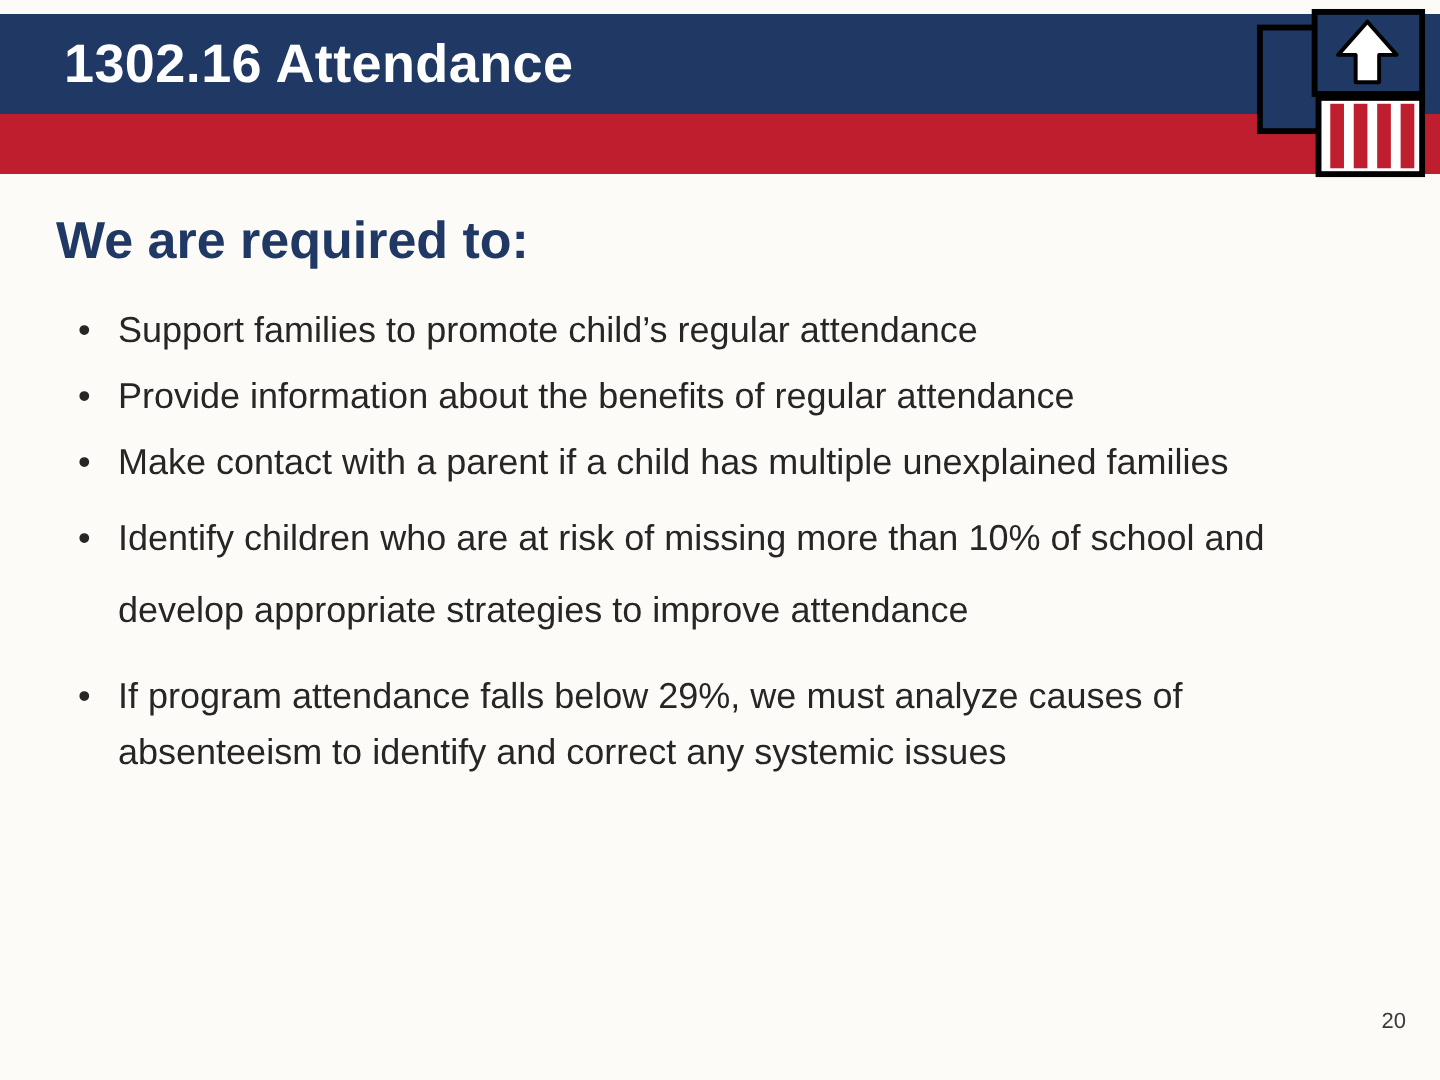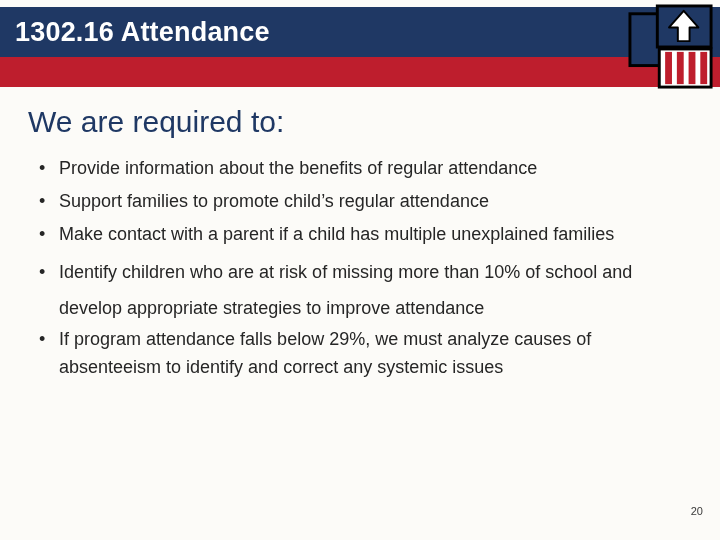--- a/index.html
+++ b/index.html
@@ -20,21 +20,21 @@
     width:720px;height:540px;
     background:var(--background,#FCFBF8);
     overflow:hidden;
   }
   .title-bar{
     position:absolute;top:7px;left:0;right:0;height:50px;
     background:var(--header-blue,#1F3864);
     display:flex;align-items:center;
   }
   .title-bar h1{
-    margin:0;padding-left:15px;
+    margin:0;padding-left:32px;
     color:#ffffff;
     font-size:27px;font-weight:bold;
     letter-spacing:0.2px;
   }
   .red-bar{
     position:absolute;top:57px;left:0;right:0;height:30px;
     background:var(--accent-red,#BE1E2D);
   }
   .logo{
     position:absolute;top:3px;right:6px;
@@ -46,21 +46,21 @@
   .lg-face{fill:var(--header-blue,#1F3864);stroke:#000;stroke-width:3;}
   .lg-arrow{fill:#ffffff;stroke:#000;stroke-width:2;stroke-linejoin:round;}
   .lg-box{fill:#ffffff;stroke:#000;stroke-width:3;}
   .lg-stripe{fill:var(--accent-red,#BE1E2D);}
   .content{
     position:absolute;top:95px;left:0;right:0;
   }
   .content h2{
     margin:10px 0 16px 28px;
     color:var(--heading-blue,#1F3864);
-    font-size:30px;font-weight:400;
+    font-size:26px;font-weight:700;
   }
   ul.bullets{
     list-style:none;
     margin:0;
     padding:0 0 0 59px;
   }
   ul.bullets li{
     position:relative;
     color:var(--body-text,#262626);
     font-size:18px;
@@ -69,21 +69,21 @@
     max-width:600px;
   }
   ul.bullets li::before{
     content:"\2022";
     position:absolute;
     left:-20px;top:0;
     color:var(--body-text,#262626);
   }
   ul.bullets li.spread{
     line-height:2.0;
-    margin-bottom:0;
+    margin-bottom:12px;
   }
   ul.bullets li.narrow{
     max-width:555px;
   }
   .page-number{
     position:absolute;
     right:17px;bottom:23px;
     font-size:11px;
     color:#3a3a3a;
   }
@@ -111,22 +111,22 @@
       <rect class="lg-stripe" x="38" y="49" width="7" height="33"></rect>
       <rect class="lg-stripe" x="50" y="49" width="7" height="33"></rect>
       <rect class="lg-stripe" x="62" y="49" width="7" height="33"></rect>
       <rect class="lg-stripe" x="74" y="49" width="7" height="33"></rect>
     </svg>
   </div>
 
   <main class="content">
     <h2>We are required to:</h2>
     <ul class="bullets">
+      <li>Support families to promote child’s regular attendance</li>
       <li>Provide information about the benefits of regular attendance</li>
-      <li>Support families to promote child’s regular attendance</li>
       <li>Make contact with a parent if a child has multiple unexplained families</li>
       <li class="spread">Identify children who are at risk of missing more than 10% of school and develop appropriate strategies to improve attendance</li>
       <li class="narrow">If program attendance falls below 29%, we must analyze causes of absenteeism to identify and correct any systemic issues</li>
     </ul>
   </main>
 
   <div class="page-number">20</div>
 
 </div>
 

